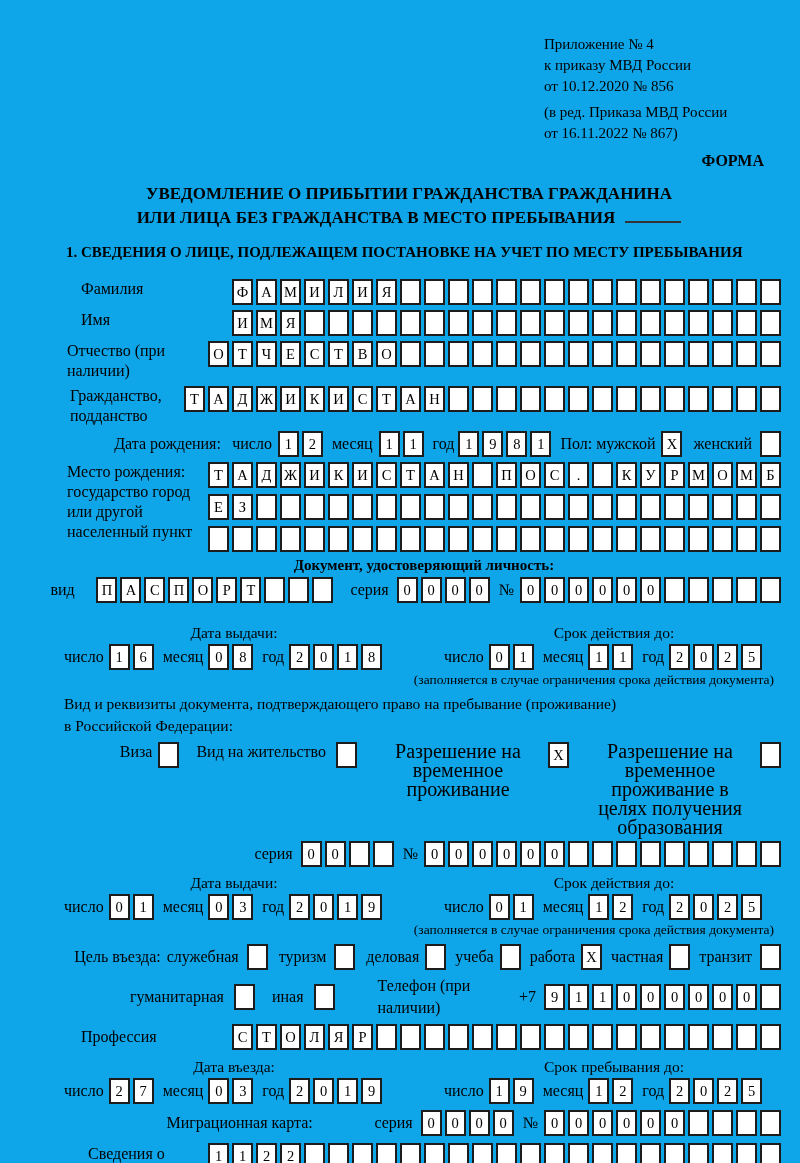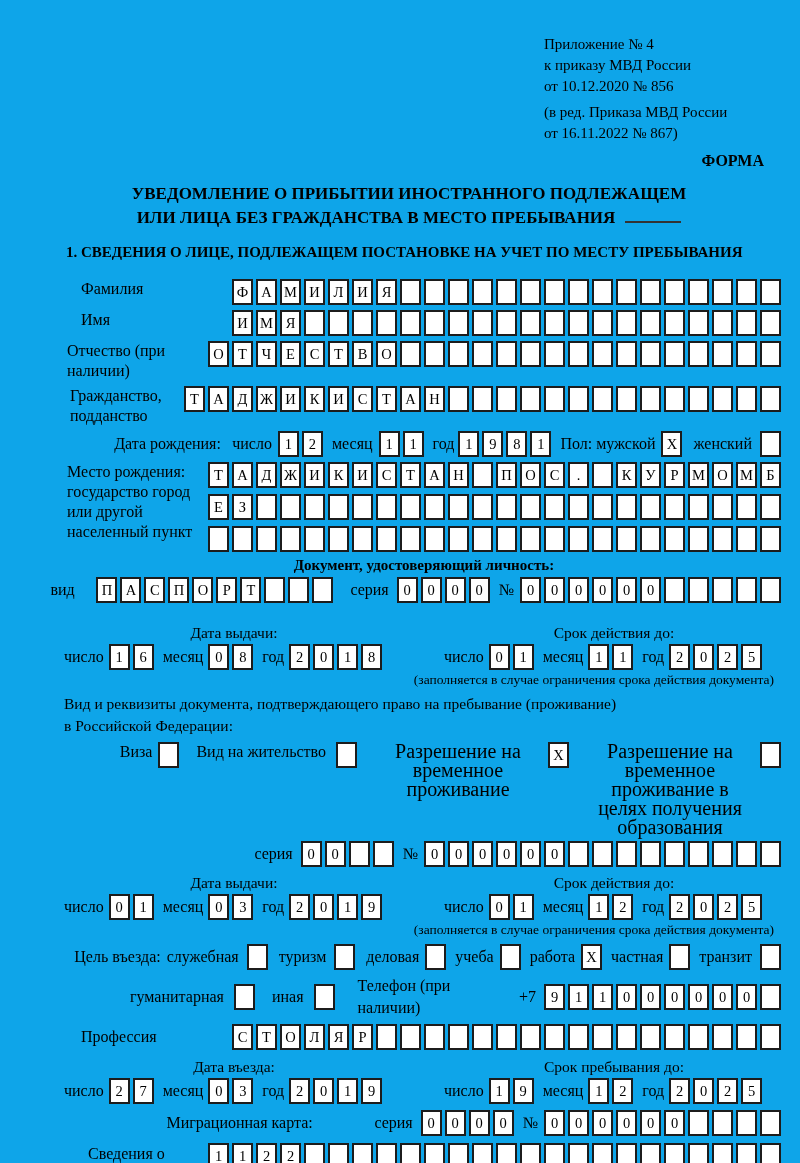--- a/index.html
+++ b/index.html
@@ -59,21 +59,21 @@
     <div data-name="annex-line">к приказу МВД России</div>
     <div data-name="annex-line">от 10.12.2020 № 856</div>
     <div class="gap"></div>
     <div data-name="annex-line">(в ред. Приказа МВД России</div>
     <div data-name="annex-line">от 16.11.2022 № 867)</div>
   </div>
 
   <div class="forma" data-name="forma-label">ФОРМА</div>
 
   <div class="title" data-name="form-title">
-    <div data-name="form-title-line1">УВЕДОМЛЕНИЕ О ПРИБЫТИИ ИНОСТРАННОГО ПОДЛЕЖАЩЕМ</div>
+    <div data-name="form-title-line1">УВЕДОМЛЕНИЕ О ПРИБЫТИИ ГРАЖДАНСТВА ГРАЖДАНИНА</div>
     <div data-name="form-title-line2">
       <span data-name="form-title-line2-text">ИЛИ ЛИЦА БЕЗ ГРАЖДАНСТВА В МЕСТО ПРЕБЫВАНИЯ</span><span class="blank-line" data-name="blank-underline"></span>
     </div>
   </div>
 
   <div class="sec" data-name="section1-heading">1. СВЕДЕНИЯ О ЛИЦЕ, ПОДЛЕЖАЩЕМ ПОСТАНОВКЕ НА УЧЕТ ПО МЕСТУ ПРЕБЫВАНИЯ</div>
 
   <div class="frow" data-name="surname-row">
     <div class="flabel w151" data-name="surname-label">Фамилия</div>
     <div class="cells" data-name="surname-cells">
@@ -494,21 +494,21 @@
     <div class="cell ml6" data-name="purpose-private-checkbox"></div>
     <span class="ml6" data-name="purpose-transit-label">транзит</span>
     <div class="cell ml8" data-name="purpose-transit-checkbox"></div>
   </div>
 
   <div class="frow vc purpose" data-name="purpose-row2">
     <span style="margin-left:66px;" data-name="purpose-humanitarian-label">гуманитарная</span>
     <div class="cell ml10" data-name="purpose-humanitarian-checkbox"></div>
     <span class="ml14" data-name="purpose-other-label">иная</span>
     <div class="cell ml10" data-name="purpose-other-checkbox"></div>
-    <span style="margin-left:20px;" data-name="phone-label">Телефон (при наличии)</span>
+    <span style="margin-left:40px;" data-name="phone-label">Телефон (при наличии)</span>
     <span style="margin-left:24px;margin-right:8px;" data-name="phone-prefix">+7</span>
     <div class="cells" data-name="phone-cells">
         <div class="cell" data-name="char-cell">9</div>
         <div class="cell" data-name="char-cell">1</div>
         <div class="cell" data-name="char-cell">1</div>
         <div class="cell" data-name="char-cell">0</div>
         <div class="cell" data-name="char-cell">0</div>
         <div class="cell" data-name="char-cell">0</div>
         <div class="cell" data-name="char-cell">0</div>
         <div class="cell" data-name="char-cell">0</div>

